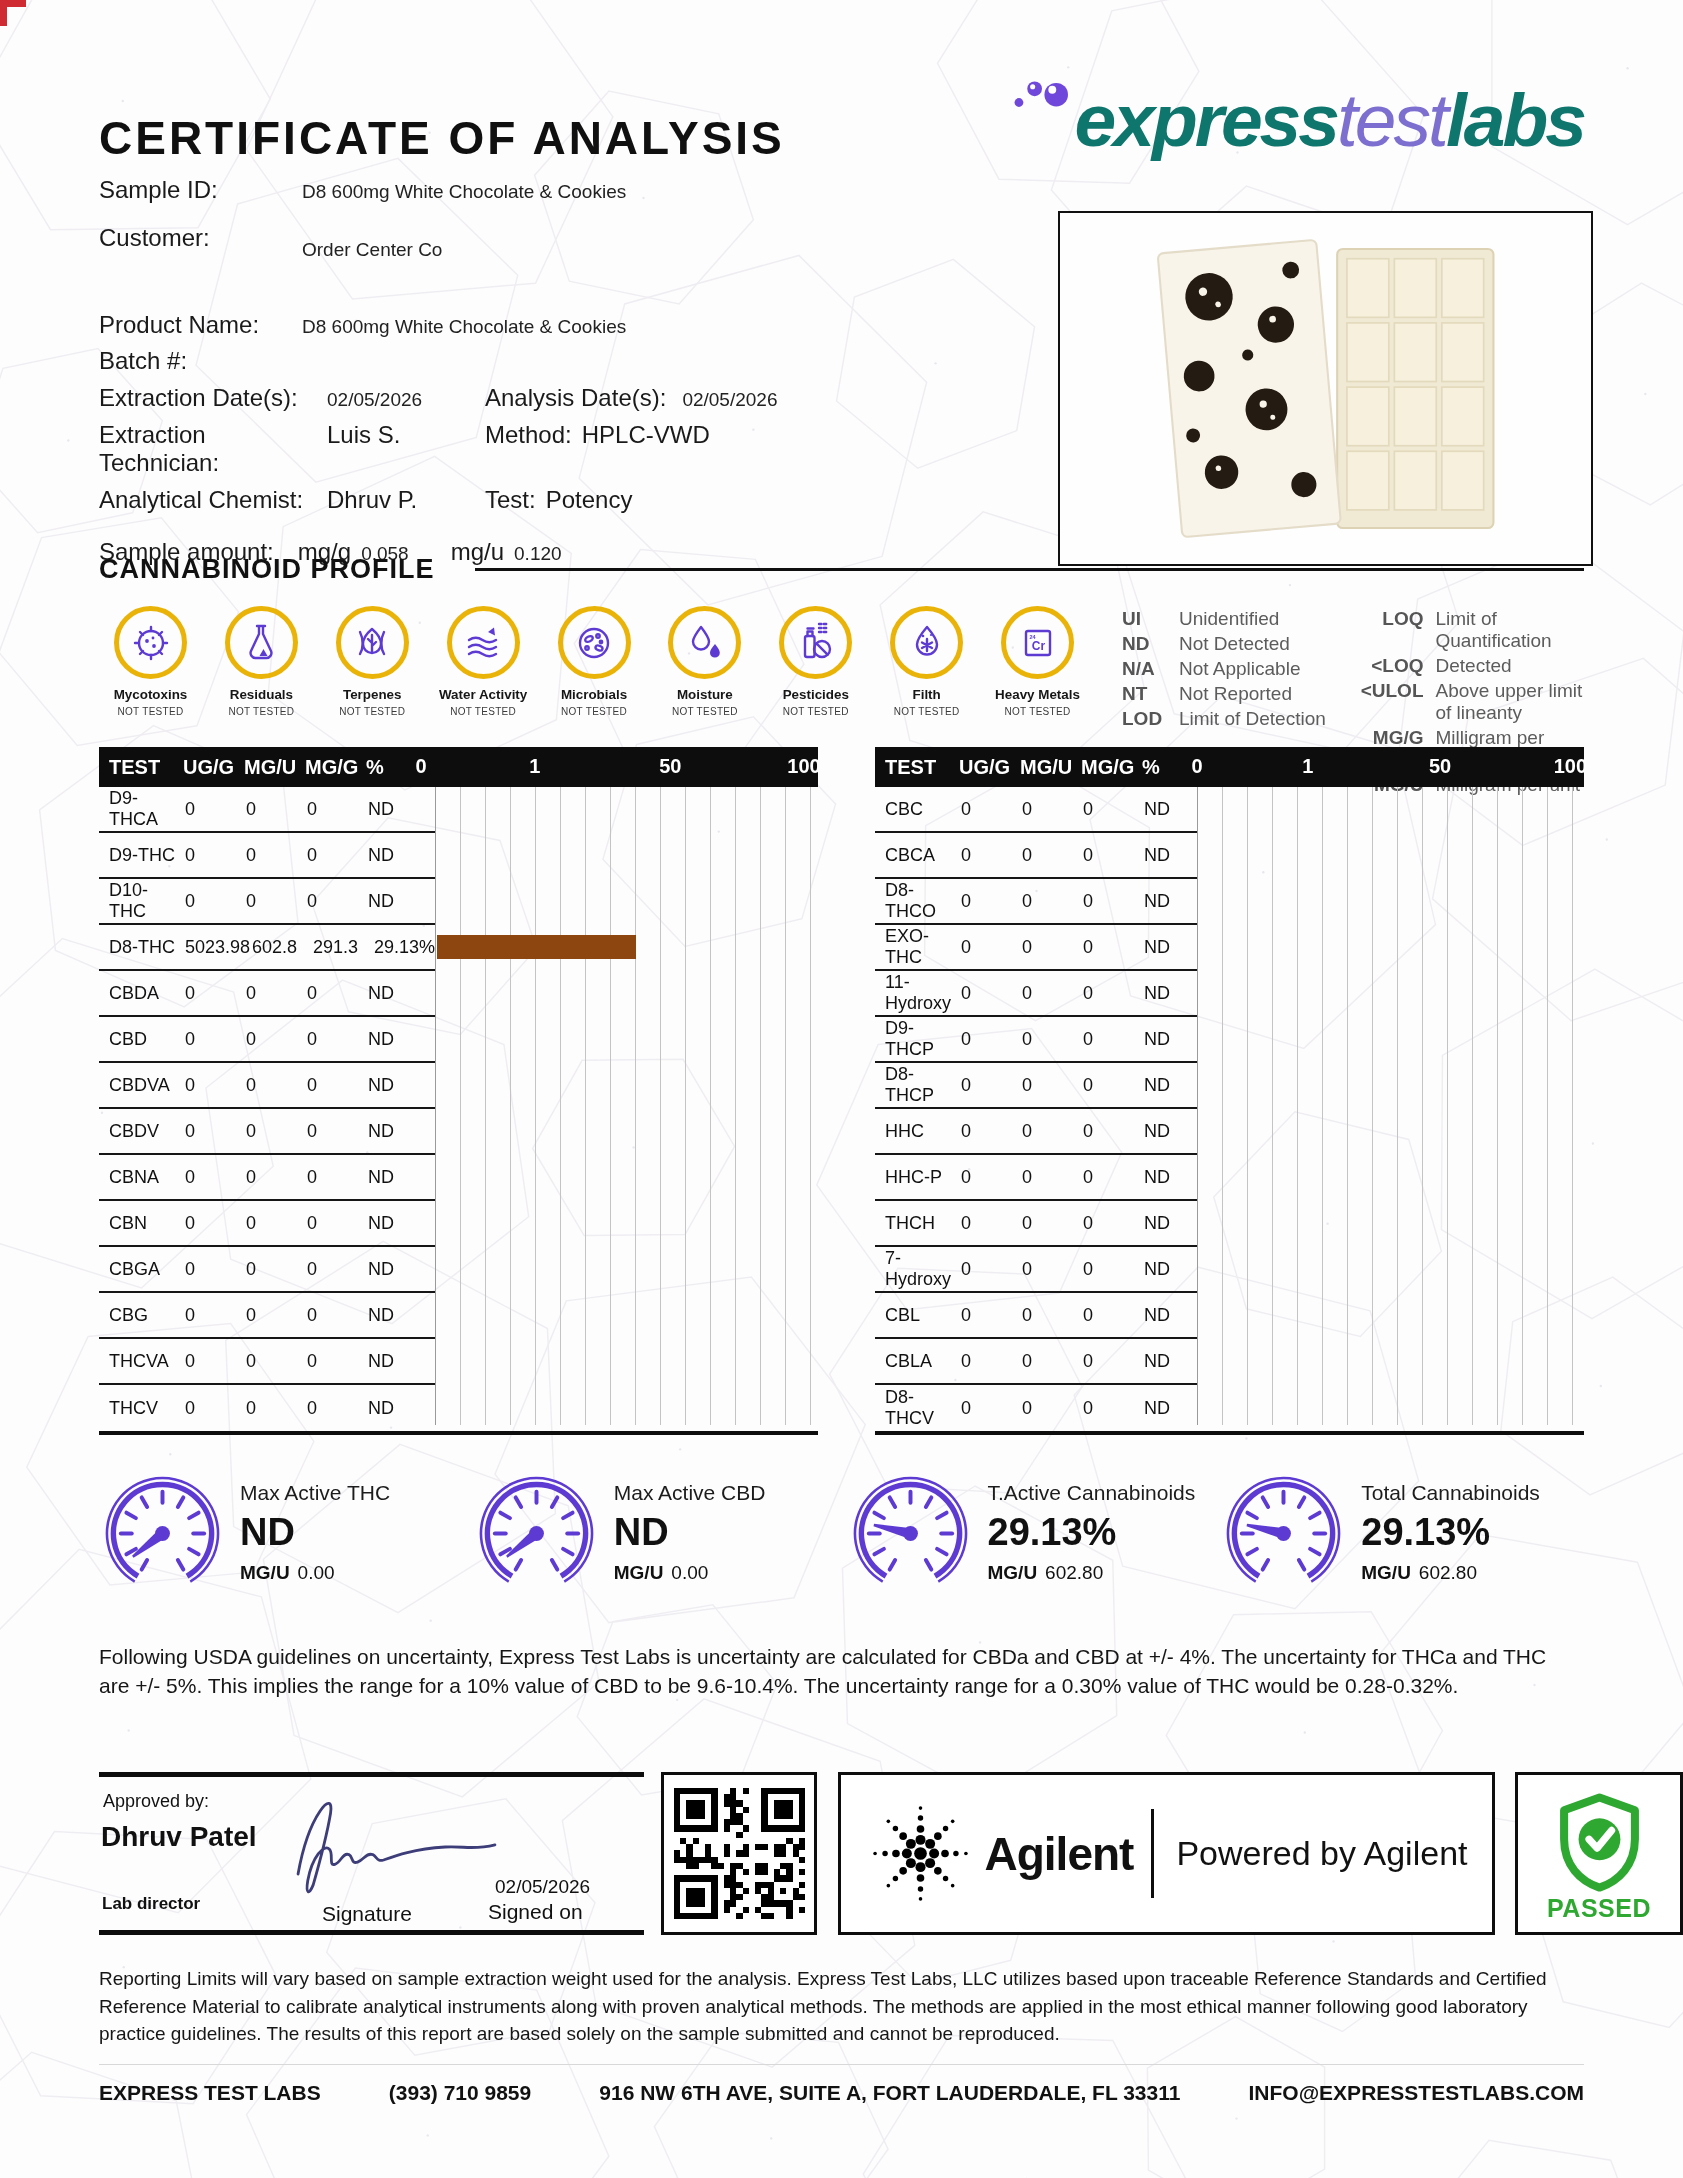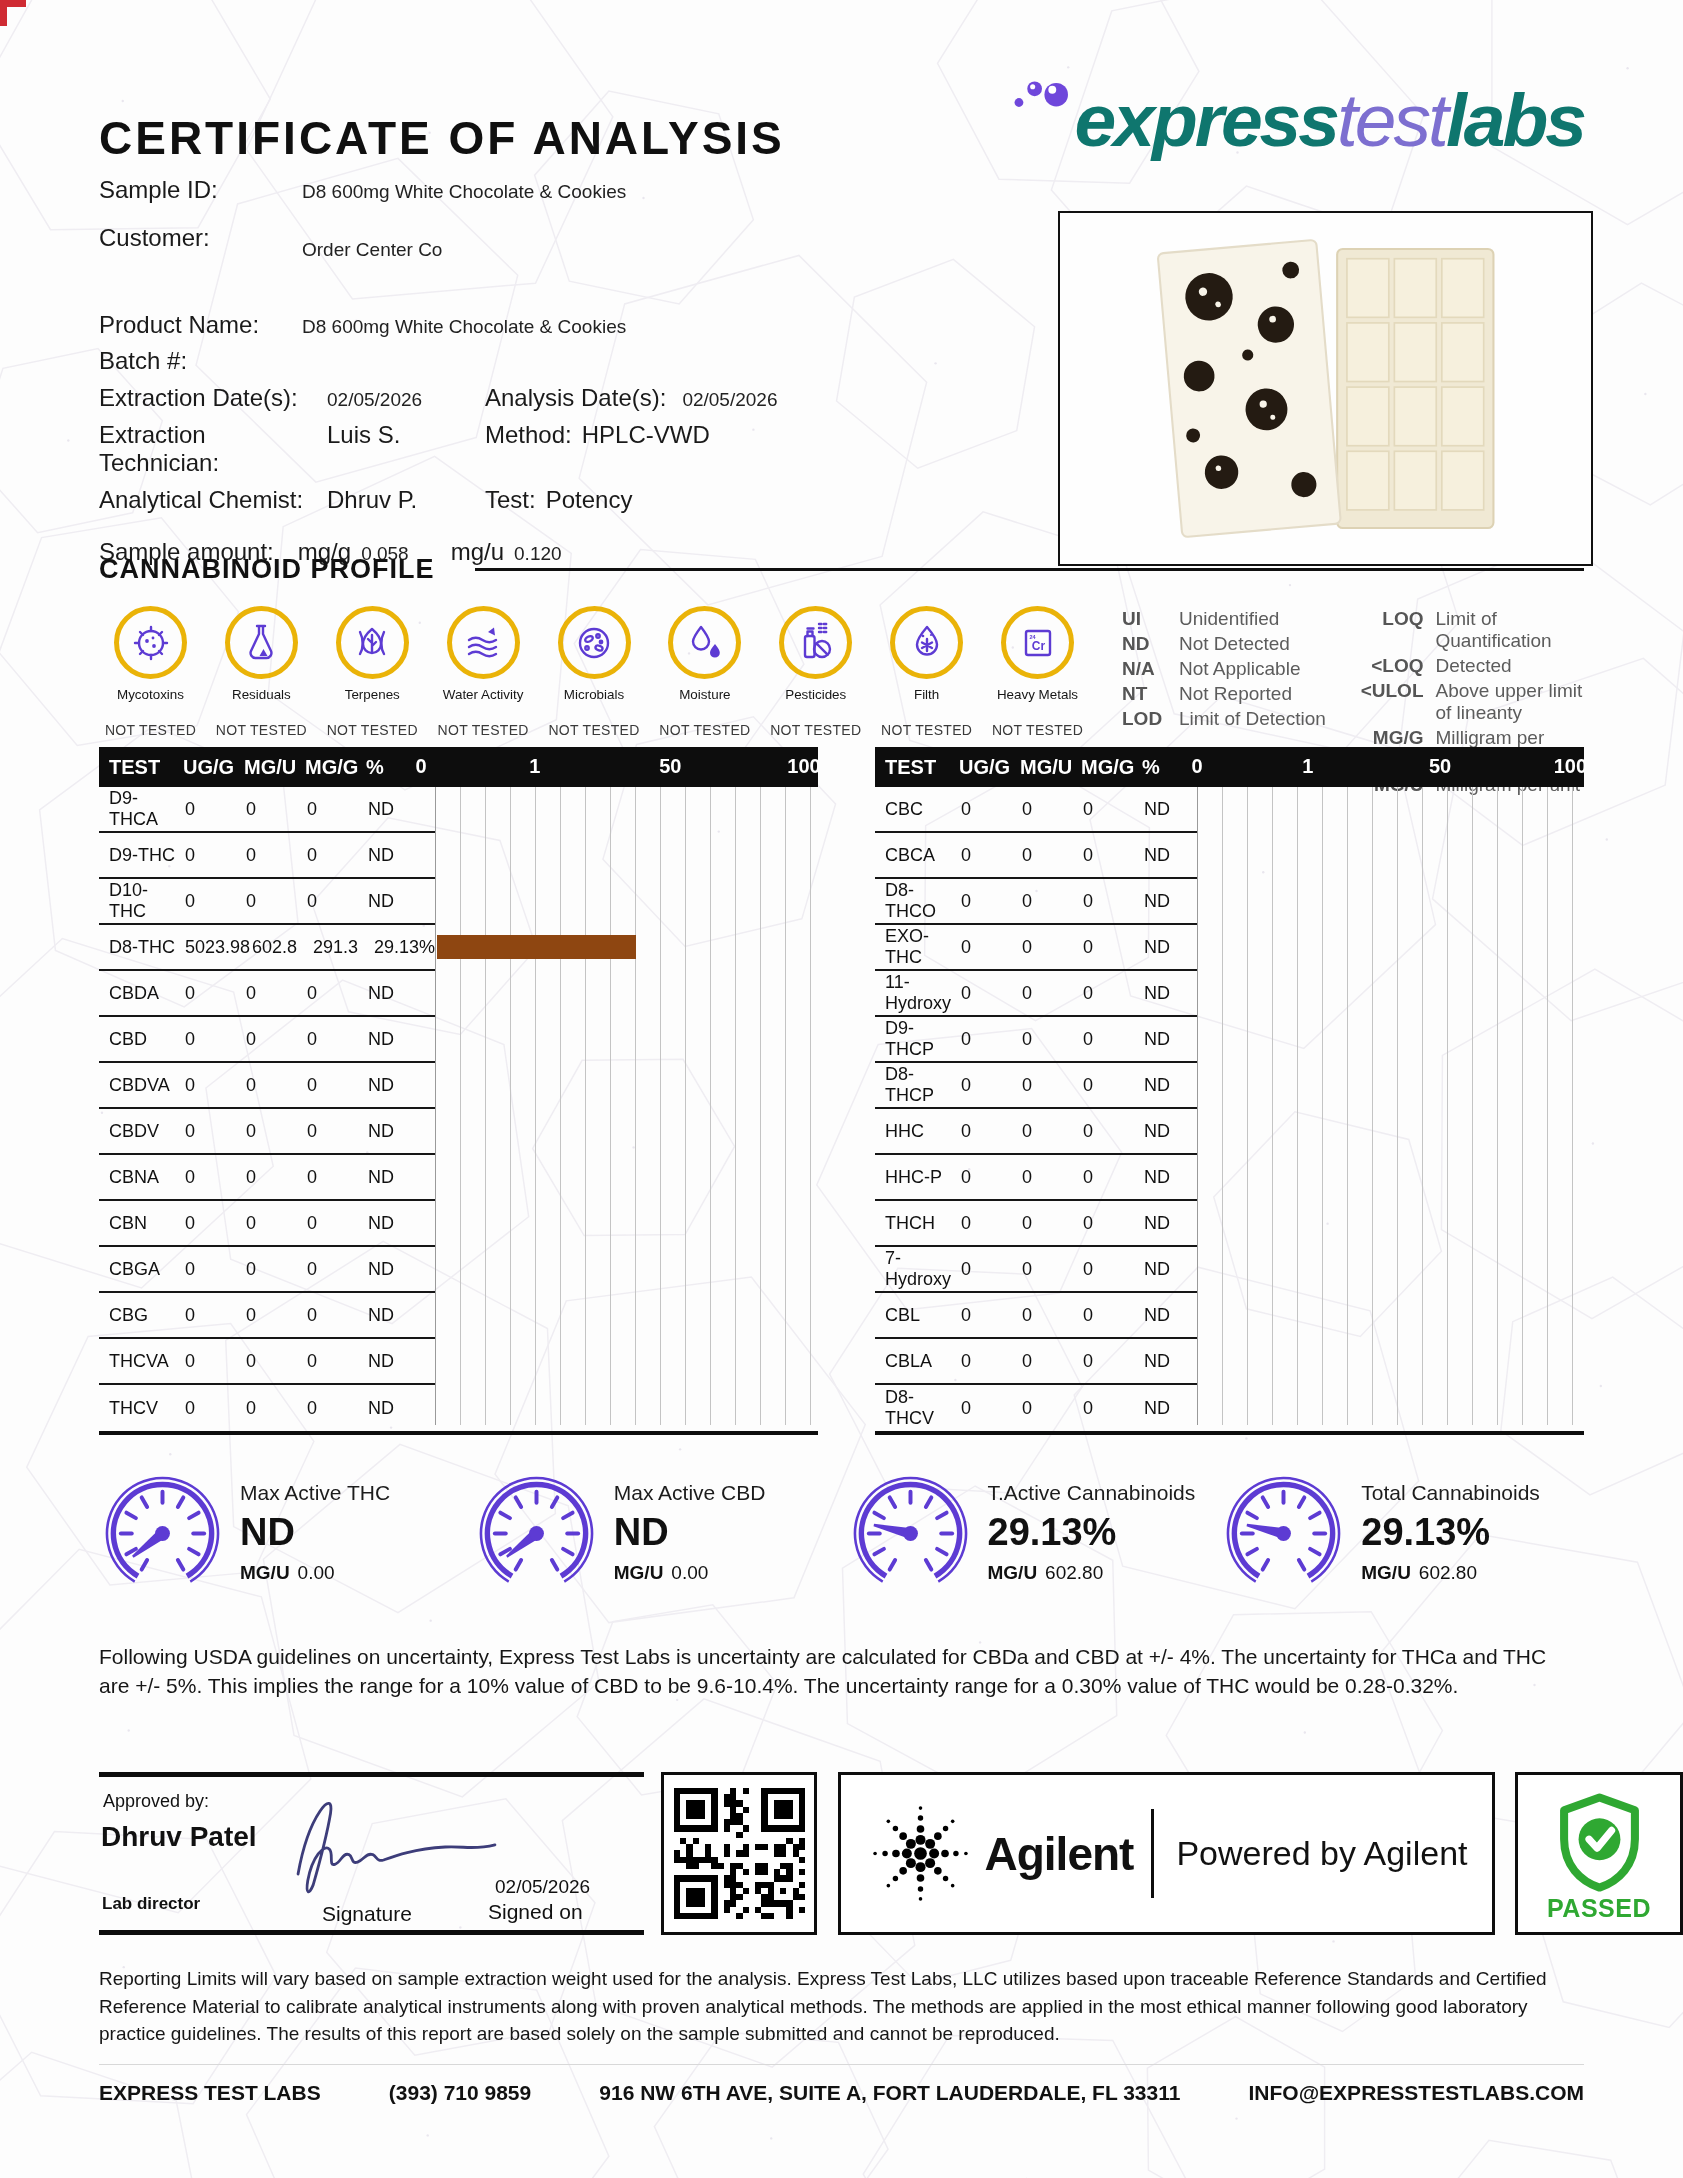--- a/index.html
+++ b/index.html
@@ -37,22 +37,22 @@
 
   
   .badges { position:absolute; left:99px; top:606px; width:990px; display:flex; justify-content:space-between; }
   .badge { width:103px; text-align:center; }
   .badge .ring { width:73px; height:73px; border:5px solid #eab308; border-radius:50%; margin:0 auto 8px; display:flex; align-items:center; justify-content:center; }
   .badge svg { stroke:#5d3bd3; fill:none; stroke-width:2.4; stroke-linecap:round; stroke-linejoin:round; }
   .badge svg .f { fill:#5d3bd3; stroke:none; }
   .badge svg text { stroke:none; fill:#5d3bd3; font-family:"Liberation Sans",sans-serif; font-weight:bold; }
   .badge svg .t1 { font-size:12px; text-anchor:middle; }
   .badge svg .t2 { font-size:5.5px; text-anchor:middle; }
-  .bname { font-size:13.4px; font-weight:normal; color:#161616; white-space:nowrap; }
-  .bstat { font-size:14px; color:#3a3a3a; margin-top:20px; letter-spacing:0.3px; }
+  .bname { font-size:13.4px; font-weight:bold; color:#161616; white-space:nowrap; }
+  .bstat { font-size:10px; color:#3a3a3a; margin-top:4px; letter-spacing:0.3px; }
 
   
   .legend { position:absolute; left:1122px; top:608px; width:465px; display:flex; font-size:19px; color:#5c5c5c; }
   .lcol { flex:1; }
   .litem { display:flex; margin-bottom:3px; line-height:1.16; }
   .labbr { font-weight:bold; color:#555; flex:0 0 57px; }
   .lcol:last-child .labbr { flex:0 0 69px; text-align:right; margin-right:12px; }
 
   
   .ctable { position:absolute; top:747px; border-bottom:4px solid #0d0d0d; }

